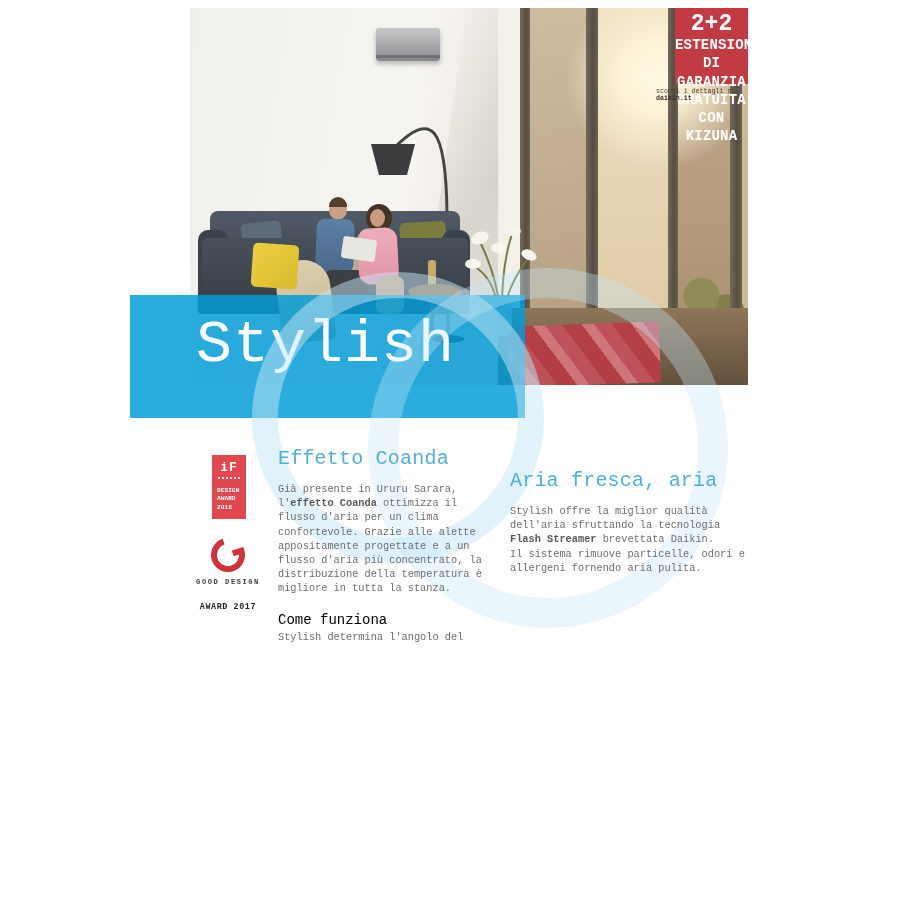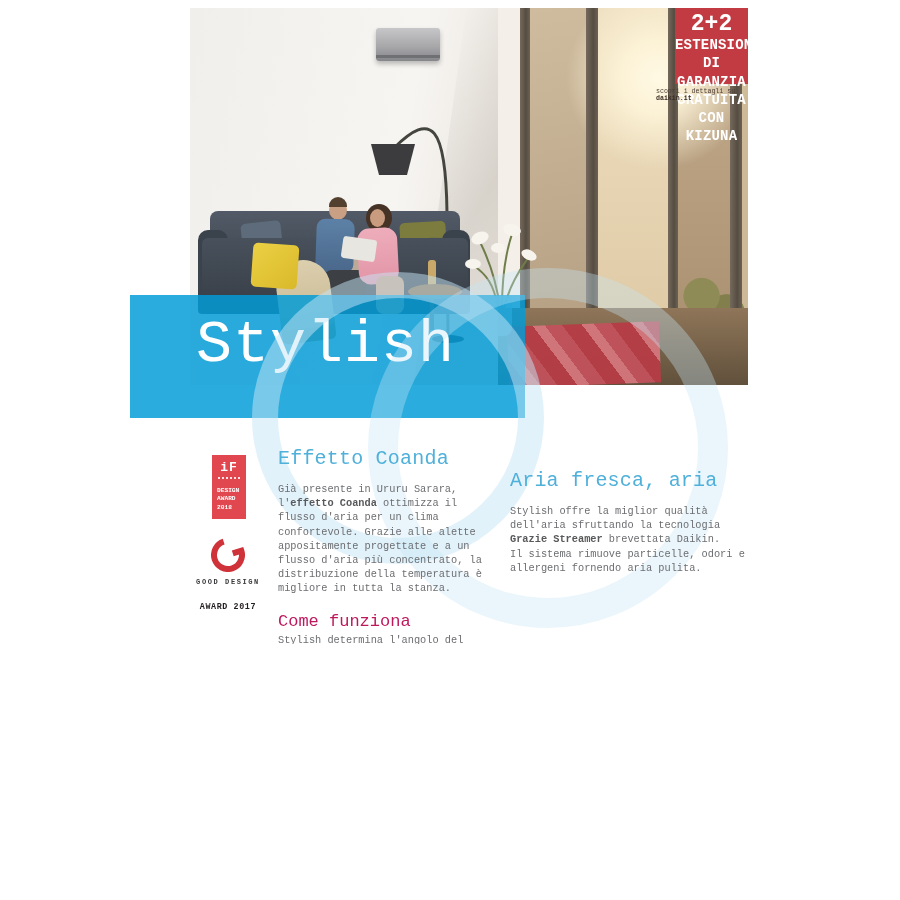--- a/index.html
+++ b/index.html
@@ -58,21 +58,21 @@
   .gd-logo{display:block;margin:0 auto 6px;}
   .gd-line1{font-size:7px;font-weight:bold;color:#3a3a3c;letter-spacing:1.6px;}
   .gd-line2{font-size:8.4px;font-weight:bold;color:#231f20;letter-spacing:.6px;margin-top:16px;}
 
   
   .col{position:absolute;top:447px;z-index:5;}
   .col-left{left:278px;width:214px;}
   .col-right{left:510px;width:240px;}
   .h1{font-size:20px;font-weight:400;color:#4fb0da;margin:0 0 12px;letter-spacing:.2px;}
   .h1.mt{margin-top:22px;}
-  .h2{font-size:17px;font-weight:400;color:#be185d;margin:16px 0 2px;}
+  .h2{font-size:14px;font-weight:400;color:#000000;margin:16px 0 2px;}
   .body-p{font-size:10.3px;line-height:1.38;color:#6d6e71;margin:0 0 10px;white-space:pre-line;}
   .body-p b{color:#58595b;}
 
   
   .caption{position:absolute;left:163px;top:726px;width:104px;font-size:7px;line-height:1.9;color:#7b7c7e;z-index:5;}
   .panel{position:absolute;overflow:hidden;}
   .p-acphoto{background:linear-gradient(130deg,#dadada 0%,#c2c2c2 55%,#a9a9a9 100%);}
   .acbody{position:absolute;left:-8px;top:-12px;right:8px;height:58px;background:linear-gradient(170deg,#ffffff 0%,#f0f0f0 60%,#dcdcdc 100%);border-radius:0 0 26px 10px;transform:rotate(-3deg);box-shadow:0 6px 9px rgba(0,0,0,.28);}
   .acslot{position:absolute;left:12px;right:8px;height:9px;background:repeating-linear-gradient(90deg,#161616 0 13px,#3b3b3b 13px 16px);transform:rotate(-3.5deg);border-radius:2px;}
   .acflap{position:absolute;left:16px;right:12px;height:7px;background:linear-gradient(#f7f7f7,#d6d6d6);transform:rotate(-3.5deg);box-shadow:0 2px 3px rgba(0,0,0,.25);}
@@ -198,21 +198,21 @@
   <div class="col col-left">
     <h1 class="h1">Effetto Coanda</h1>
     <p class="body-p"><span>Già presente in Ururu Sarara, l'</span><b>effetto Coanda</b><span> ottimizza il flusso d'aria per un clima confortevole. Grazie alle alette appositamente progettate e a un flusso d'aria più concentrato, la distribuzione della temperatura è migliore in tutta la stanza.</span></p>
     <h2 class="h2">Come funziona</h2>
     <p class="body-p">Stylish determina l'angolo del flusso d'aria in funzione della modalità di funzionamento.
 In riscaldamento le alette indirizzano l'aria verso il basso (flusso verticale), mentre in raffrescamento verso l'alto (flusso orizzontale).</p>
   </div>
 
   <div class="col col-right">
     <h1 class="h1 mt">Aria fresca, aria</h1>
-    <p class="body-p"><span>Stylish offre la miglior qualità dell'aria sfruttando la tecnologia </span><b>Grazie Streamer</b><span> brevettata Daikin.
+    <p class="body-p"><span>Stylish offre la miglior qualità dell'aria sfruttando la tecnologia </span><b>Flash Streamer</b><span> brevettata Daikin.
 Il sistema rimuove particelle, odori e allergeni fornendo aria pulita.</span></p>
   </div>
 
   <div class="caption">L'effetto Coanda indirizza il flusso d'aria a seconda della modalità di funzionamento. In raffrescamento il flusso è orizzontale e in riscaldamento è verticale.</div>
 
   <div class="panel p-acphoto" style="left:277px;top:703px;width:138px;height:83px;">
     <div class="acbody"></div>
     <div class="acslot" style="top:46px;"></div>
     <svg width="138" height="83" viewBox="0 0 138 83" style="position:absolute;left:0;top:0;">
       <defs>

